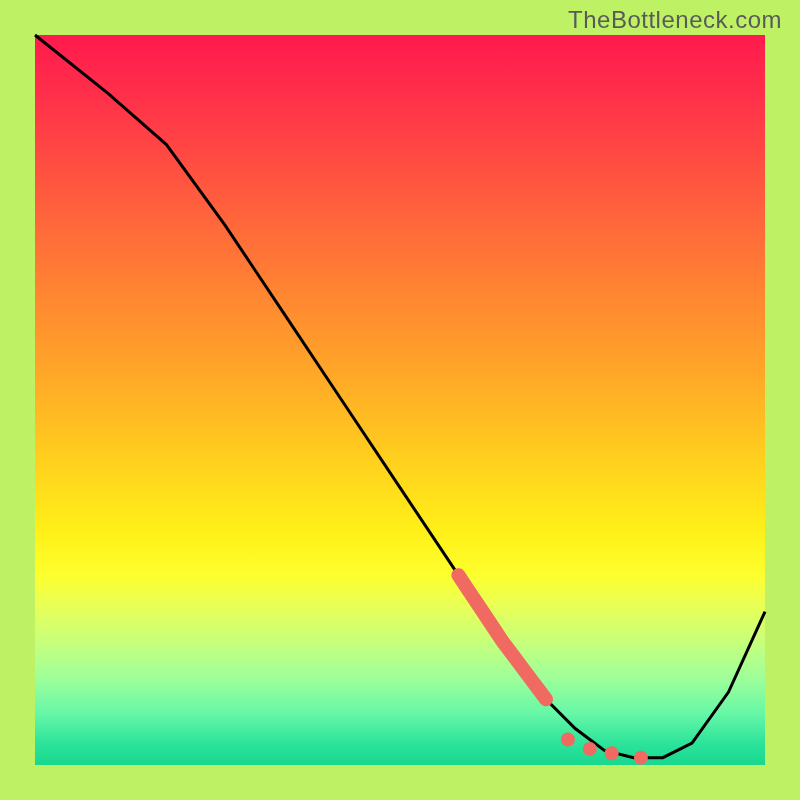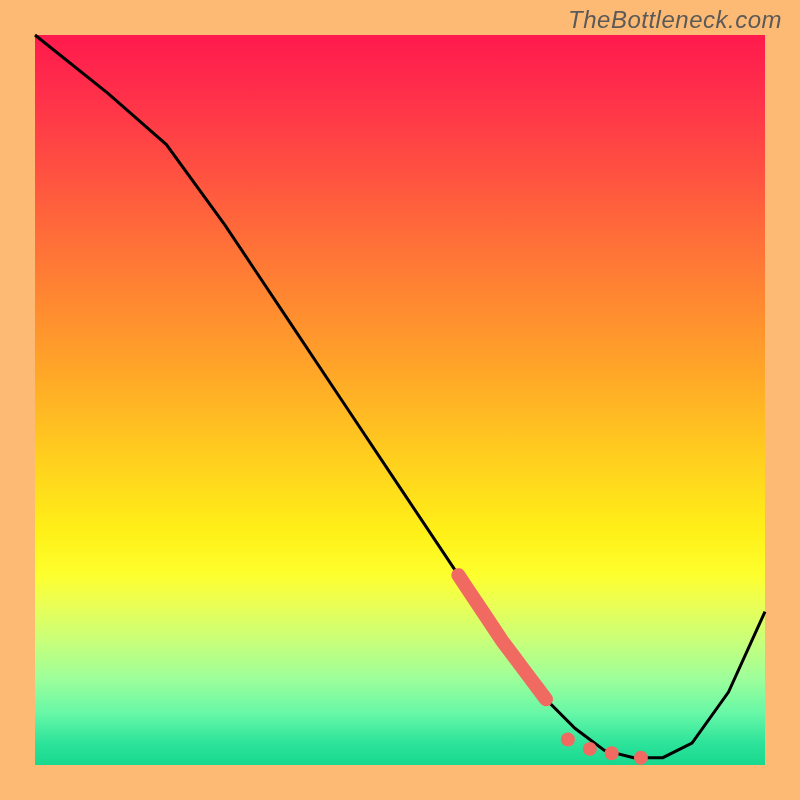--- a/index.html
+++ b/index.html
@@ -8,22 +8,21 @@
     width: 800px;
     height: 800px;
     background: #000;
     overflow: hidden;
     font-family: Arial, Helvetica, sans-serif;
   }
   .frame {
     position: relative;
     width: 800px;
     height: 800px;
-    background: #fdba74;
-    font-style: italic;
+    background: #bef264;
   }
   .watermark {
     position: absolute;
     top: 6px;
     right: 18px;
     color: #5a5a5a;
     font-size: 24px;
     font-weight: 500;
     letter-spacing: 0.5px;
     user-select: none;

